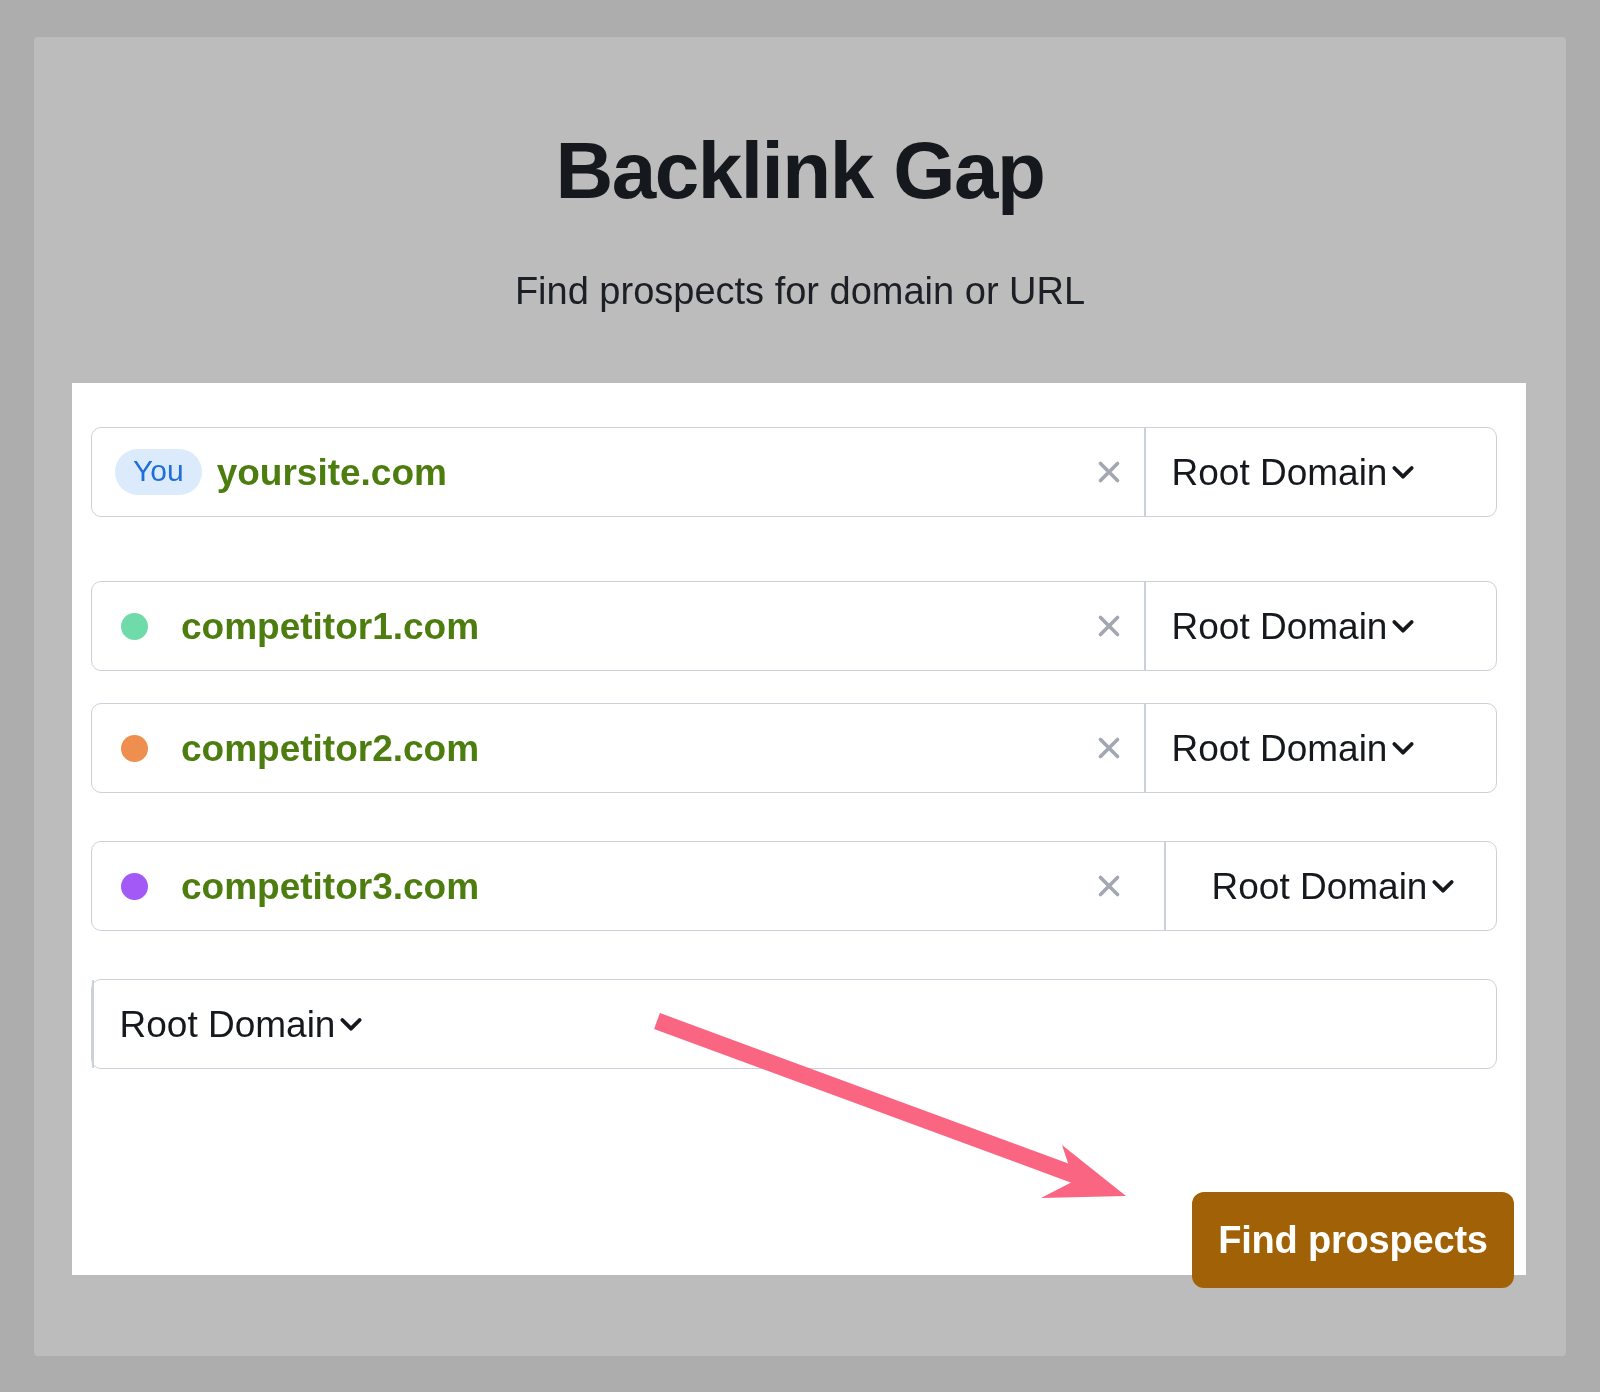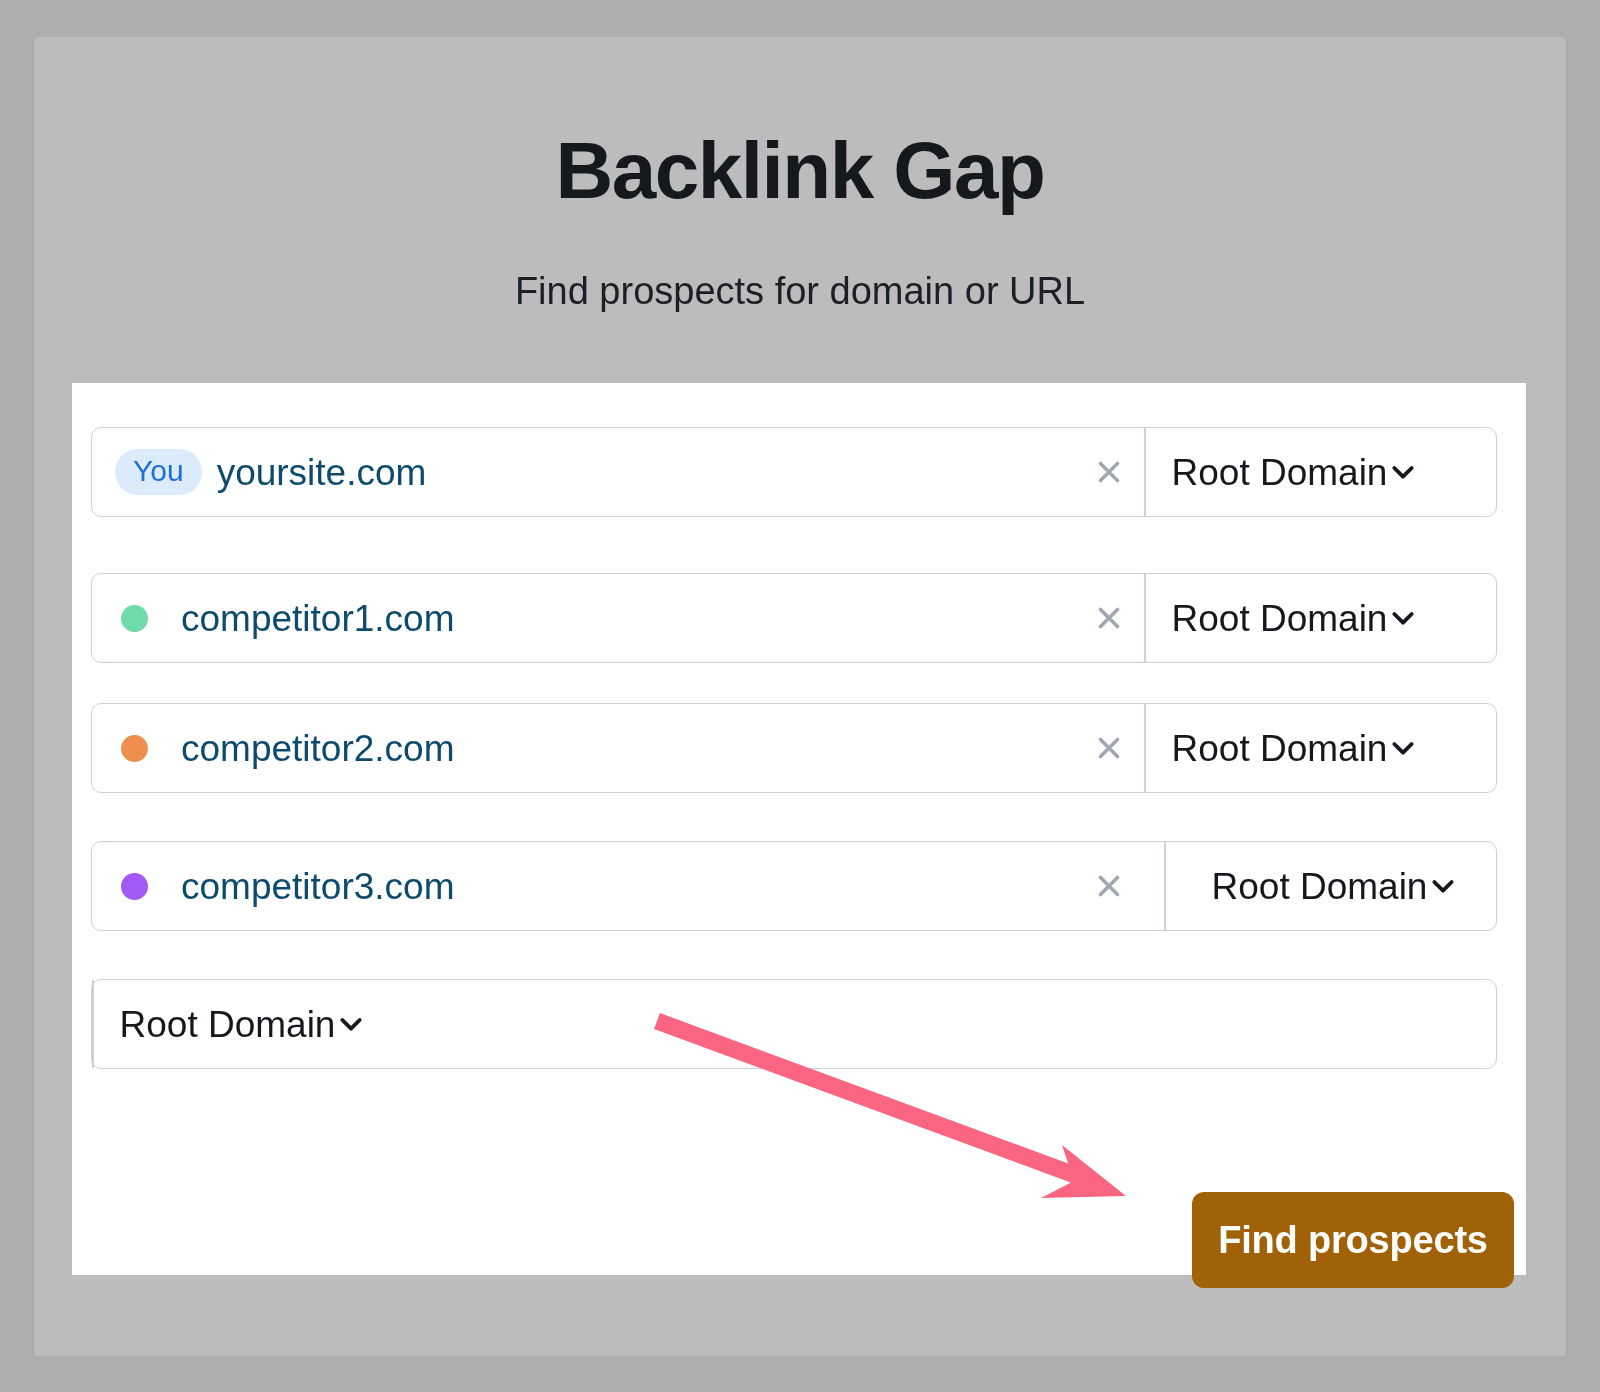--- a/index.html
+++ b/index.html
@@ -102,22 +102,22 @@
     flex: 0 0 auto;
     width: 27px;
     height: 27px;
     border-radius: 50%;
     margin-right: 33px;
     margin-left: 6px;
   }
 
   .domain-text {
     font-size: 37px;
-    font-weight: 400;
-    color: #0c4a6e;
+    font-weight: 700;
+    color: #4d7c0f;
     line-height: 1;
     white-space: nowrap;
     text-align: right;
   }
 
   .clear-icon {
     position: absolute;
     right: 18px;
     top: 50%;
     transform: translateY(-50%);
@@ -212,21 +212,21 @@
       <div class="row-select-area">
         <span class="select-label">Root Domain</span>
         <span class="chevron-icon">
           <svg width="32" height="32" viewBox="0 0 24 24" fill="none">
             <path d="M5.5 9 L12 15.5 L18.5 9" stroke="#15181d" stroke-width="2.9" stroke-linecap="round" stroke-linejoin="round"></path>
           </svg>
         </span>
       </div>
     </div>
 
-    <div class="domain-row" style="top:190px;">
+    <div class="domain-row" style="top:198px;">
       <div class="row-input-area">
         <span class="color-dot" style="background:#6fdaaa;"></span>
         <span class="domain-text">competitor1.com</span>
         <span class="clear-icon">
           <svg width="34" height="34" viewBox="0 0 24 24" fill="none">
             <path d="M6 6 L18 18 M18 6 L6 18" stroke="#a2a7b2" stroke-width="2.6" stroke-linecap="round"></path>
           </svg>
         </span>
       </div>
       <div class="row-divider"></div>

